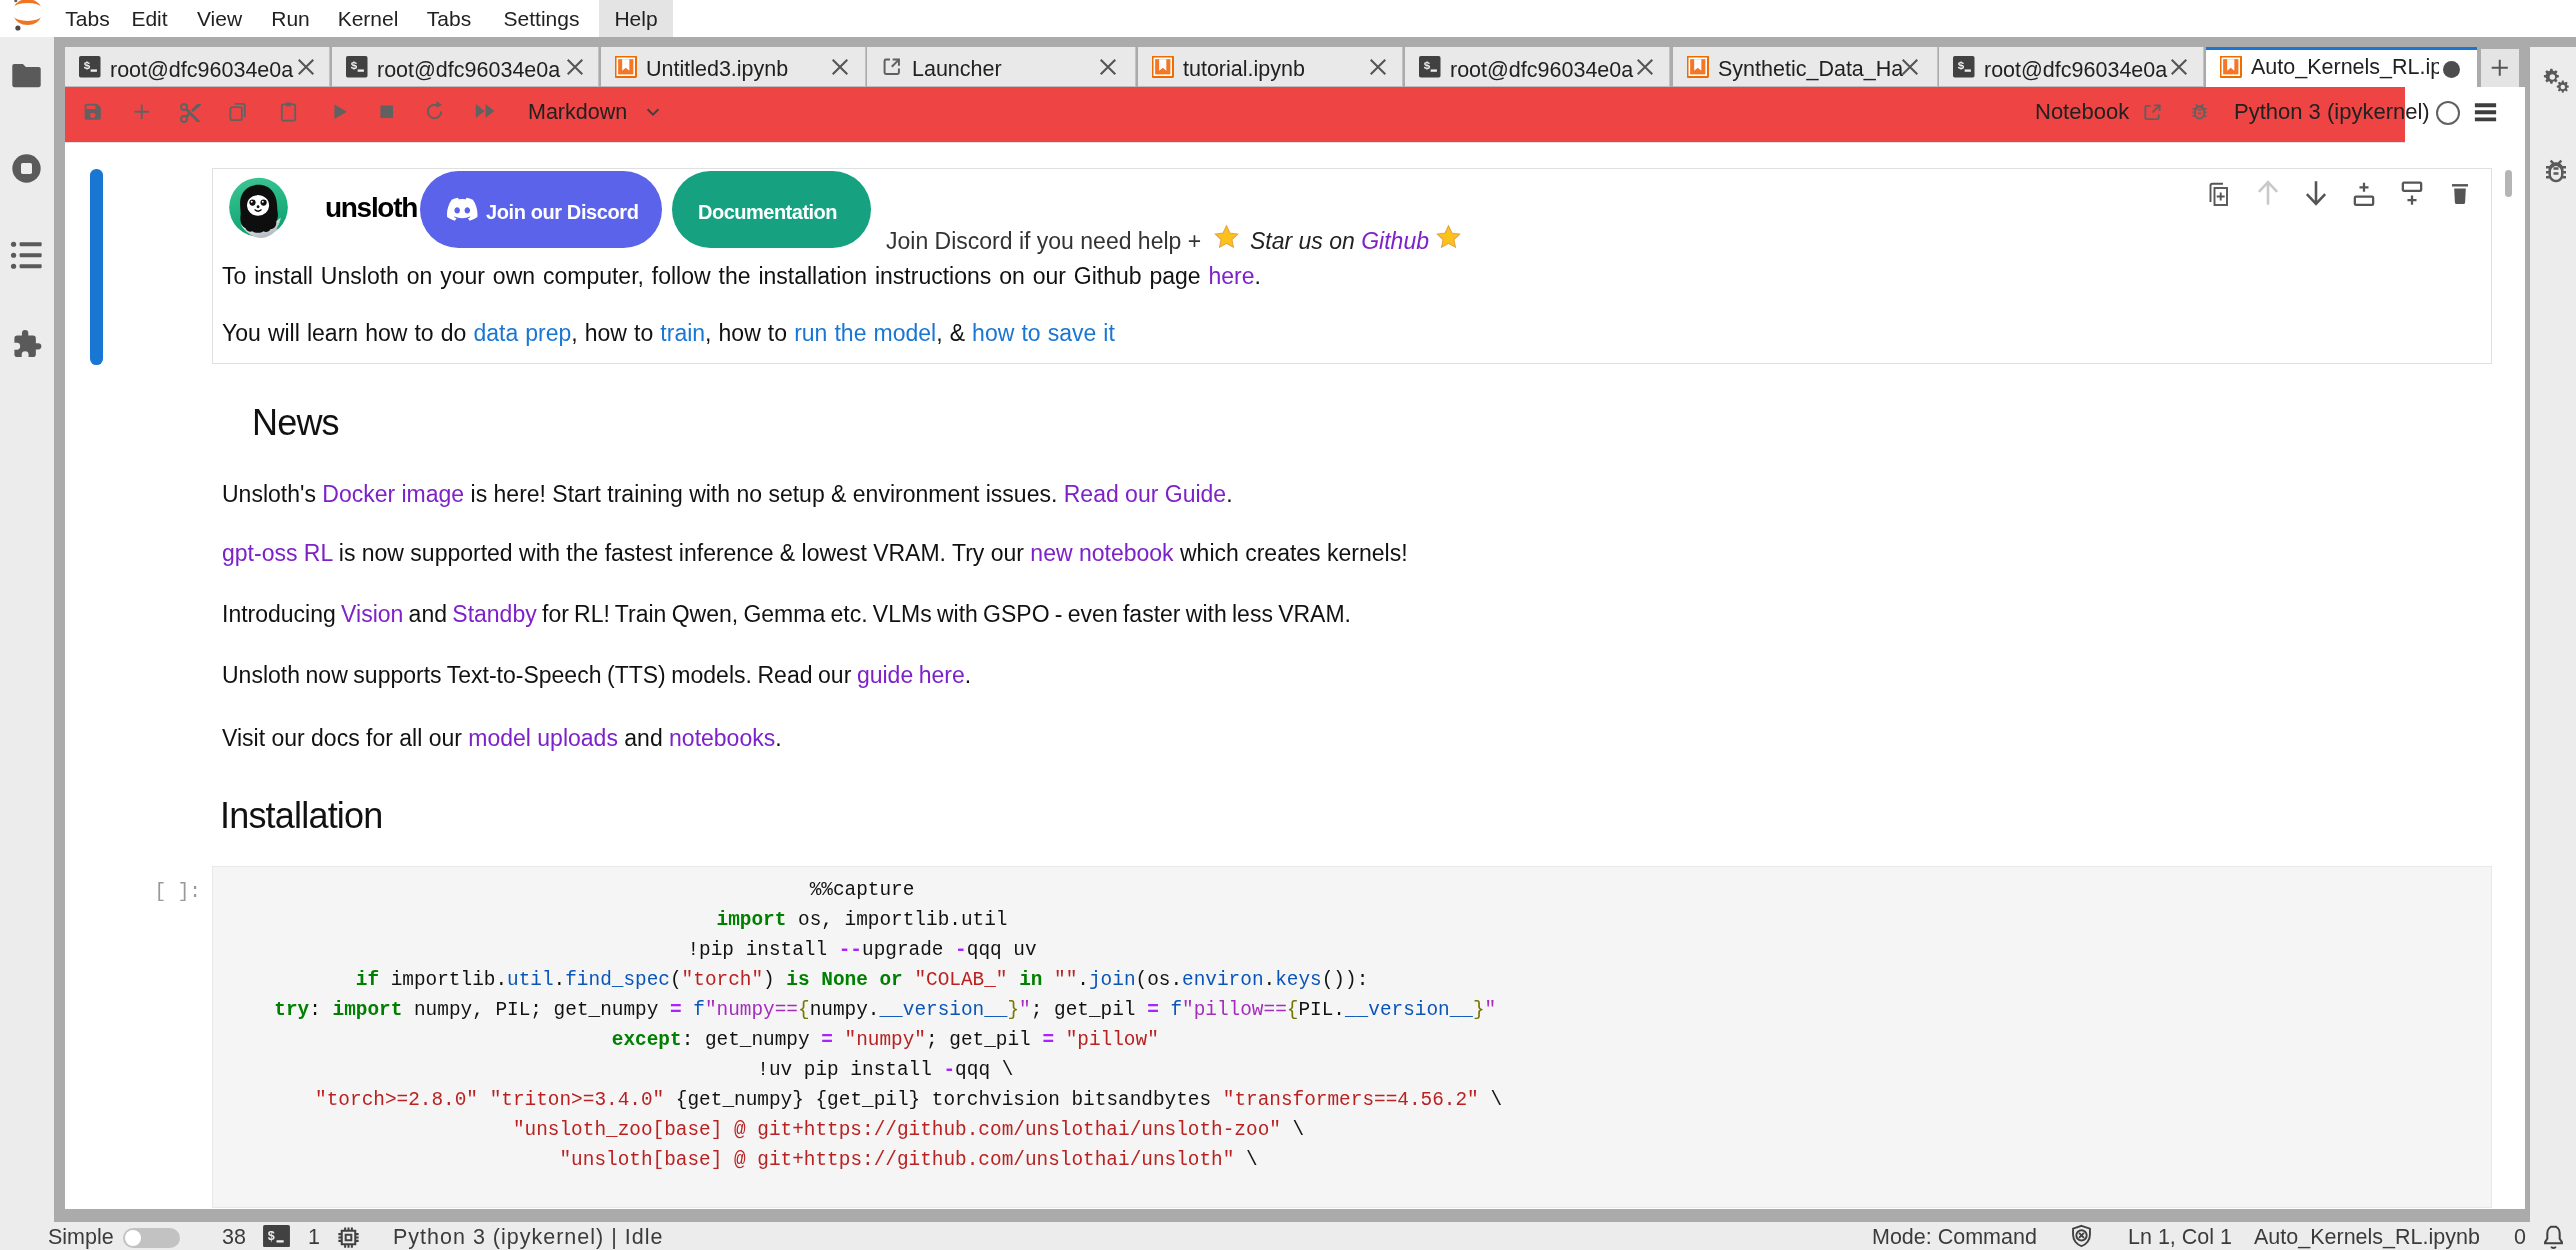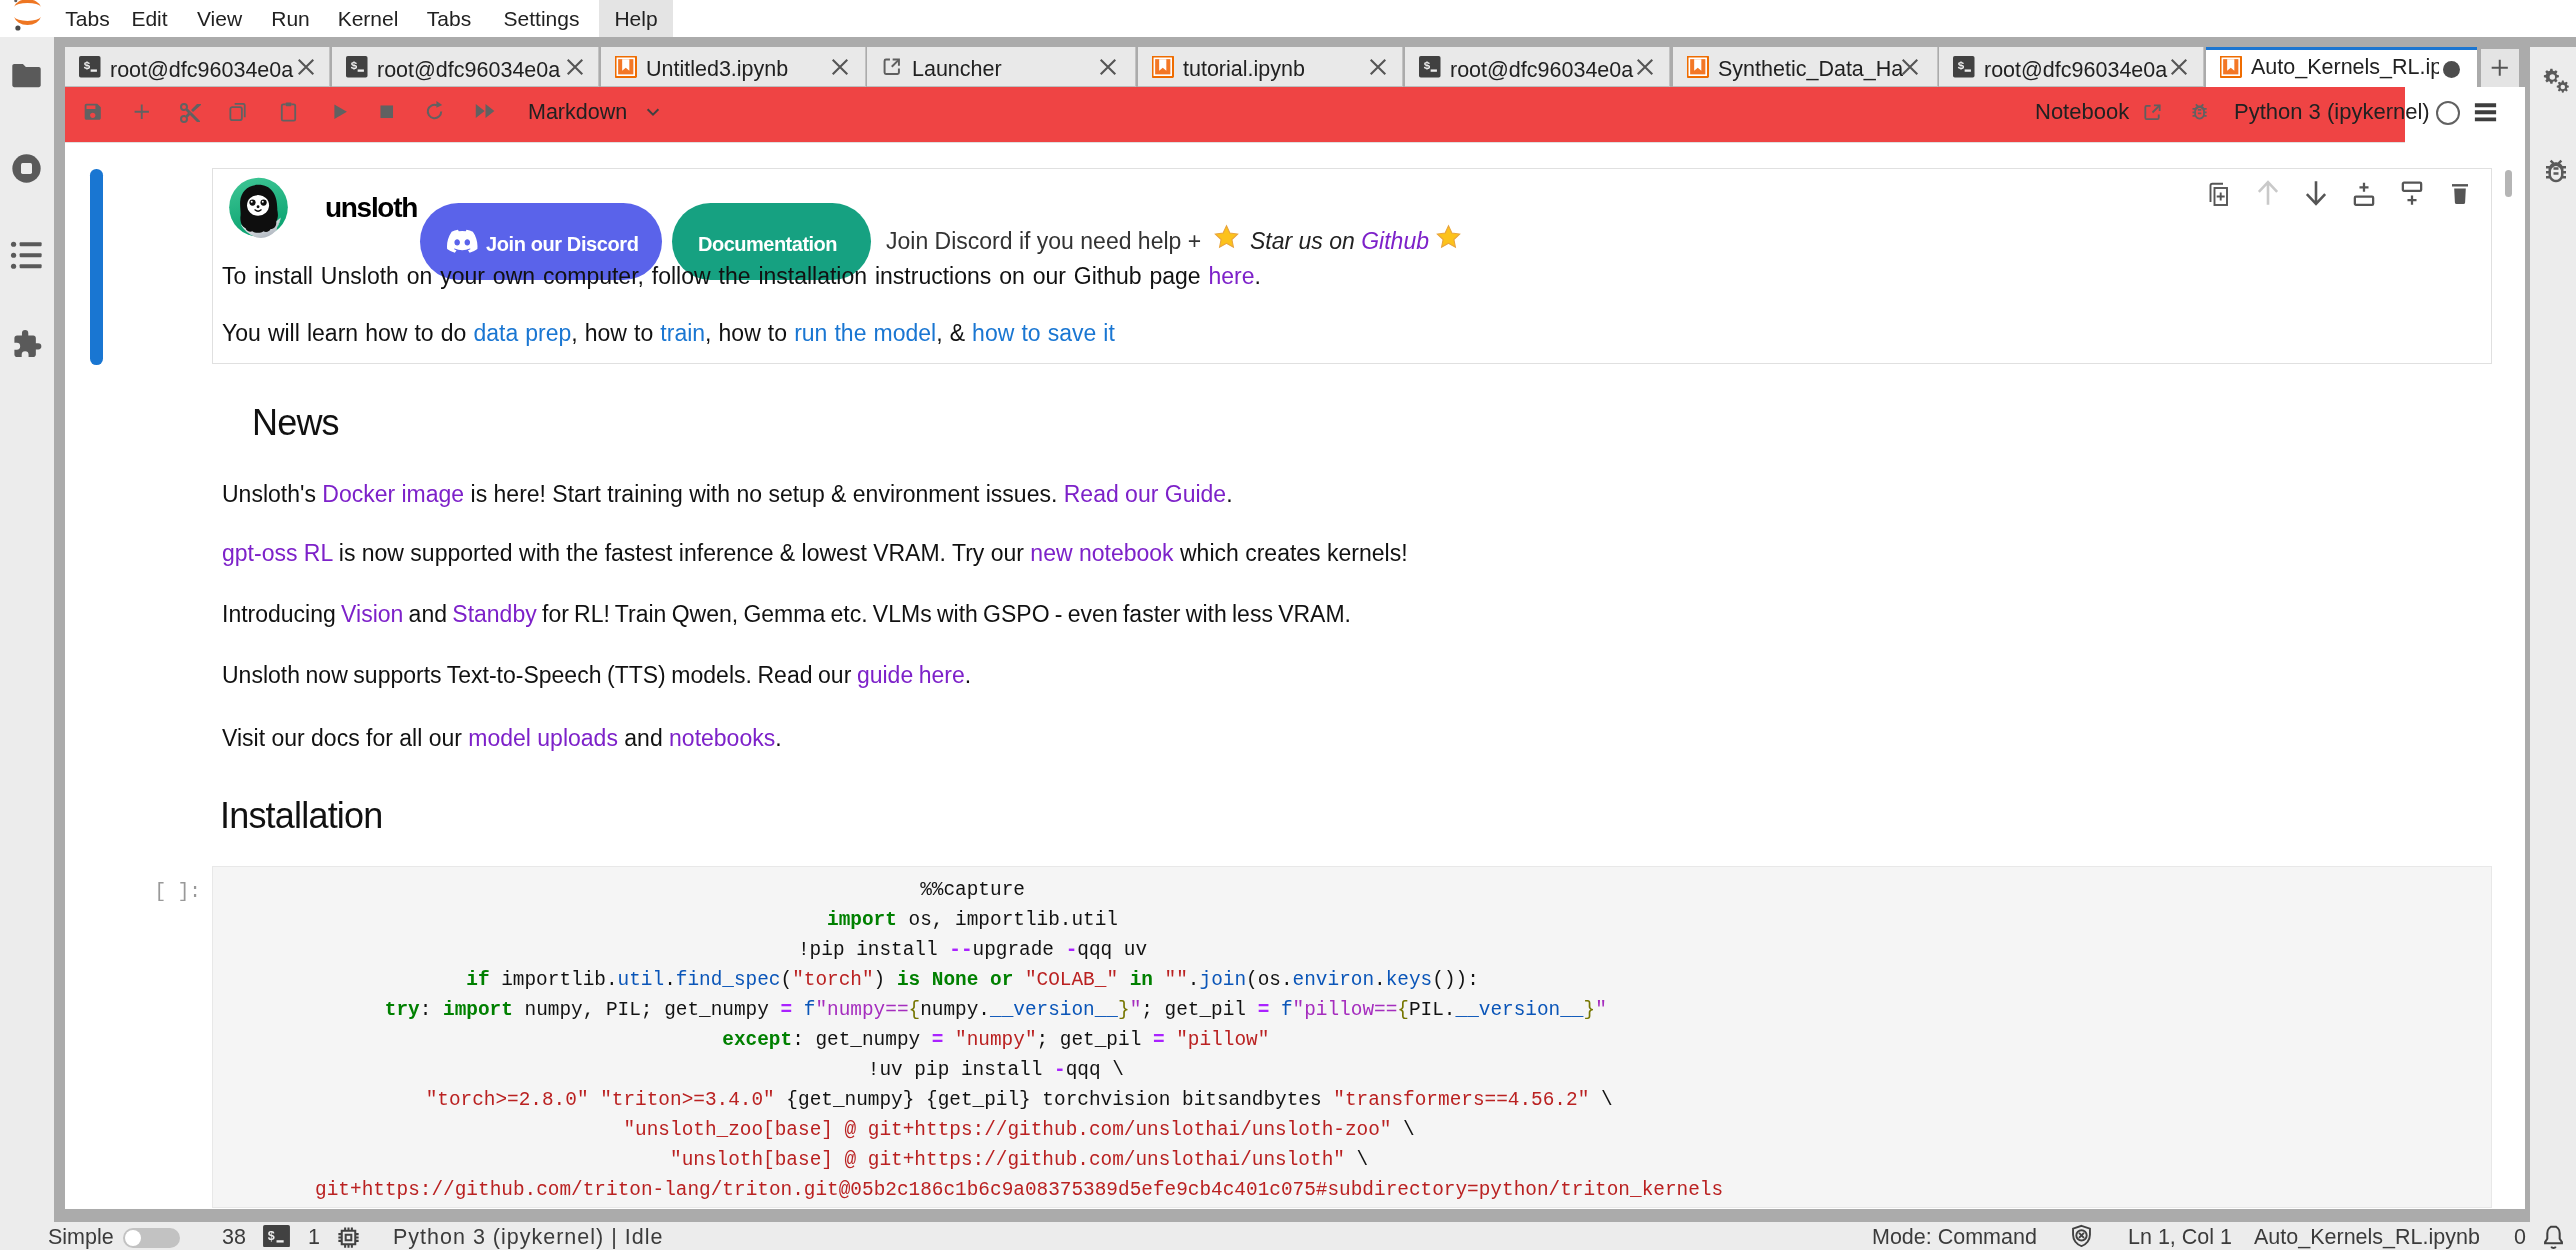--- a/index.html
+++ b/index.html
@@ -37,21 +37,21 @@
   #code .s { color:#BA2121; }
   #code .o { color:#AA22FF; font-weight:bold; }
   #code .p { color:#0a55b8; }
   #code .fs { color:#A52DBE; }
   #code .br { color:#767600; }
   #prompt { position:absolute; left:138px; top:881px; width:63px; text-align:right; font-family:"Liberation Mono", monospace; font-size:19.4px; color:#999; }
   
   #statusbar { position:absolute; left:0; top:1222px; width:2576px; height:29px; background:#ececec; }
   .sbtxt { position:absolute; top:1225px; font-size:21.5px; color:#3b3b3b; white-space:nowrap; }
   
-  .pillbtn { position:absolute; height:77px; border-radius:39px; color:#fff; font-weight:bold;margin-top:32px; }
+  .pillbtn { position:absolute; height:77px; border-radius:39px; color:#fff; font-weight:bold; }
 </style>
 </head>
 <body>
 
 <div id="menubar">
   <svg class="abs" style="left:13.5px;top:0px" width="27" height="32" viewBox="0 0 30 36">
     <path d="M 0 7.6 A 15.2 10 0 0 1 30 7.6 A 15.2 5.2 0 0 0 0 7.6 Z" fill="#ee7622"></path>
     <path d="M 0 19.2 A 15.2 5.2 0 0 0 30 19.2 A 15.2 10.5 0 0 1 0 19.2 Z" fill="#ee7622"></path>
     <circle cx="1.8" cy="0.8" r="1.7" fill="#5f5f5f"></circle>
     <circle cx="4.2" cy="31.5" r="2.9" fill="#4a4a4a"></circle>
@@ -340,21 +340,21 @@
 <div id="code"><span>%%capture</span>
 <span class="k">import</span> os, importlib.util
 !pip install <span class="o">--</span>upgrade <span class="o">-</span>qqq uv
 <span class="k">if</span> importlib.<span class="p">util</span>.<span class="p">find_spec</span>(<span class="s">"torch"</span>) <span class="k">is</span> <span class="k">None</span> <span class="k">or</span> <span class="s">"COLAB_"</span> <span class="k">in</span> <span class="s">""</span>.<span class="p">join</span>(os.<span class="p">environ</span>.<span class="p">keys</span>()):
     <span class="k">try</span>: <span class="k">import</span> numpy, PIL; get_numpy <span class="o">=</span> <span class="p">f</span><span class="fs">"numpy==</span><span class="br">{</span>numpy.<span class="p">__version__</span><span class="br">}</span><span class="fs">"</span>; get_pil <span class="o">=</span> <span class="p">f</span><span class="fs">"pillow==</span><span class="br">{</span>PIL.<span class="p">__version__</span><span class="br">}</span><span class="fs">"</span>
     <span class="k">except</span>: get_numpy <span class="o">=</span> <span class="s">"numpy"</span>; get_pil <span class="o">=</span> <span class="s">"pillow"</span>
     !uv pip install <span class="o">-</span>qqq \
         <span class="s">"torch&gt;=2.8.0"</span> <span class="s">"triton&gt;=3.4.0"</span> {get_numpy} {get_pil} torchvision bitsandbytes <span class="s">"transformers==4.56.2"</span> \
         <span class="s">"unsloth_zoo[base] @ git+https://github.com/unslothai/unsloth-zoo"</span> \
         <span class="s">"unsloth[base] @ git+https://github.com/unslothai/unsloth"</span> \
-        <span class="s">git+https://github.com/triton-lang/triton.git@05b2c186c1b6c9a08375389d5efe9cb4c401c075#subdirectory=python/triton_kernels</span></div>
+        </div>
 
 <div id="leftbar">
 
   <svg class="abs" style="left:10.8px;top:25px" width="31" height="27" viewBox="0 0 24 20">
       <path fill="#5a5a5a" d="M9.2 1 H2.5 C1.7 1 1 1.7 1 2.5 v15 C1 18.3 1.7 19 2.5 19 h19 c0.8 0 1.5-0.7 1.5-1.5 V5 c0-0.8-0.7-1.5-1.5-1.5 H11.5 z"></path>
     </svg>
 
   <svg class="abs" style="left:10px;top:115px" width="33" height="33" viewBox="0 0 24 24">
       <circle cx="12" cy="12" r="10.3" fill="#5a5a5a"></circle>
       <rect x="8" y="8" width="8" height="8" rx="1.2" fill="#ececec"></rect>

